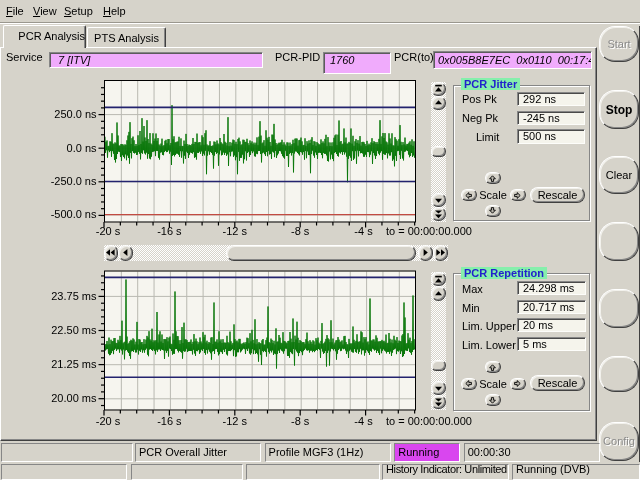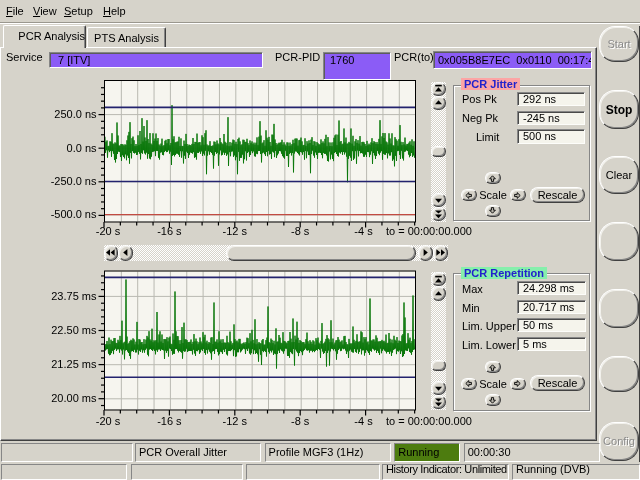--- a/index.html
+++ b/index.html
@@ -3,24 +3,24 @@
 * { margin:0; padding:0; box-sizing:border-box; }
 html,body { width:640px; height:480px; overflow:hidden; }
 body { background:#d6d3ca; font-family:"Liberation Sans",sans-serif; font-size:11px; color:#000; position:relative; }
 .btn3 { position:absolute; background:#d6d3ca;
   border-top:1px solid #fff; border-left:1px solid #fff;
   border-right:1px solid #404040; border-bottom:1px solid #404040;
   box-shadow: inset -1px -1px 0 #868686, inset 1px 1px 0 #f2f1ec;
   display:flex; align-items:center; justify-content:center;border-radius:16px; }
 .sunk { position:absolute; border-top:1px solid #868686; border-left:1px solid #868686;
   border-right:1px solid #fff; border-bottom:1px solid #fff; background:#d6d3ca; }
-.field { position:absolute; background:#8b5cf6;
+.field { position:absolute; background:#f0abfc;
   border-top:1px solid #868686; border-left:1px solid #868686;
   border-right:1px solid #fff; border-bottom:1px solid #fff;
-  box-shadow: inset 1px 1px 0 #5c5c5c; padding-left:6px; white-space:nowrap; overflow:hidden; }
+  box-shadow: inset 1px 1px 0 #5c5c5c; padding-left:6px; white-space:nowrap; overflow:hidden;font-style:italic; }
 .gf { position:absolute; background:#f5f4ec;
   border-top:1px solid #868686; border-left:1px solid #868686;
   border-right:1px solid #fdfdfa; border-bottom:1px solid #fdfdfa;
   box-shadow: inset 1px 1px 0 #4a4a4a; padding-left:5px; white-space:nowrap;
   display:flex; align-items:center; }
 .lbl { position:absolute; }
 .track { position:absolute; background-color:#d6d3ca;
   background-image: linear-gradient(45deg,#fff 25%,transparent 25%,transparent 75%,#fff 75%),
                     linear-gradient(45deg,#fff 25%,transparent 25%,transparent 75%,#fff 75%);
   background-size:2px 2px; background-position:0 0,1px 1px; }
@@ -48,21 +48,21 @@
   box-shadow: inset -1px 0 0 #868686; border-top-left-radius:2px;border-top-right-radius:2px;
   text-align:center;line-height:20px">PTS Analysis</div>
 <div style="position:absolute;left:3px;top:25px;width:83px;height:23px;background:#d6d3ca;
   border-top:1px solid #fff;border-left:1px solid #fff;border-right:1px solid #404040;
   box-shadow: inset -1px 0 0 #868686; border-top-left-radius:2px;border-top-right-radius:2px;
   text-align:right;line-height:21px">PCR Analysis</div>
 
 <div class="lbl" style="left:6px;top:51px">Service</div>
 <div class="field" style="left:49px;top:52px;width:214px;height:16px;line-height:14px;padding-left:8px">7 [ITV]</div>
 <div class="lbl" style="left:275px;top:51px">PCR-PID</div>
-<div class="field" style="left:323px;top:52px;width:68px;height:28px;line-height:14px;">1760</div>
+<div class="field" style="left:323px;top:52px;width:68px;height:22px;line-height:14px;">1760</div>
 <div class="lbl" style="left:394px;top:51px">PCR(to)</div>
 <div class="field" style="left:433px;top:51px;width:159px;height:18px;line-height:16px;padding-left:4px">0x005B8E7EC&nbsp; 0x0110&nbsp; 00:17:4</div>
 
 <svg width="640" height="480" style="position:absolute;left:0;top:0">
 <rect x="105" y="81" width="310" height="140.5" fill="#f6f5ef"></rect>
 <line x1="121.35" y1="81" x2="121.35" y2="221.5" stroke="#b9b9b1" stroke-width="1"></line>
 <line x1="137.70" y1="81" x2="137.70" y2="221.5" stroke="#b9b9b1" stroke-width="1"></line>
 <line x1="154.05" y1="81" x2="154.05" y2="221.5" stroke="#b9b9b1" stroke-width="1"></line>
 <line x1="170.40" y1="81" x2="170.40" y2="221.5" stroke="#b9b9b1" stroke-width="1"></line>
 <line x1="186.75" y1="81" x2="186.75" y2="221.5" stroke="#b9b9b1" stroke-width="1"></line>
@@ -288,21 +288,21 @@
   </div>
 <div class="btn3" style="left:433px;top:245px;width:15px;height:15.5px">
     <svg width="11" height="9" viewBox="0 0 11 9">
       <path d="M10 4.5 L6 1.2 V7.8 Z" fill="#000"></path>
       <path d="M5.4 4.5 L1.4 1.2 V7.8 Z" fill="#000"></path>
     </svg>
   </div>
 
 <div style="position:absolute;left:452.5px;top:84.5px;width:137px;height:136px;
   border:1px solid #868686;box-shadow:1px 1px 0 #fff, inset 1px 1px 0 #fff"></div>
-<div class="lbl" style="left:461px;top:78px;background:#fca5a5;padding:0 3px;color:#2222cc;font-weight:bold">PCR Jitter</div>
+<div class="lbl" style="left:461px;top:78px;background:#86efac;padding:0 3px;color:#2222cc;font-weight:bold">PCR Jitter</div>
 <div class="lbl" style="left:462px;top:93px">Pos Pk</div>
 <div class="gf" style="left:517px;top:91.5px;width:68px;height:14.5px">292 ns</div>
 <div class="lbl" style="left:462px;top:112px">Neg Pk</div>
 <div class="gf" style="left:517px;top:110.5px;width:68px;height:14.5px">-245 ns</div>
 <div class="lbl" style="left:476px;top:130.5px">Limit</div>
 <div class="gf" style="left:517px;top:129px;width:68px;height:14.5px">500 ns</div>
 <div class="btn3" style="left:485px;top:172.3px;width:15.5px;height:12px">
     <svg width="7" height="7" viewBox="0 0 7 7">
       <path d="M3.5 0.8 L6.4 3.8 H4.6 V6.4 H2.4 V3.8 H0.6 Z" fill="#b8b5ac" stroke="#000" stroke-width="0.9"></path>
     </svg>
@@ -326,21 +326,21 @@
 <div class="btn3" style="left:530px;top:186.5px;width:55px;height:16.5px;font-size:11px">Rescale</div>
 
 <div style="position:absolute;left:452.5px;top:273px;width:137px;height:137.5px;
   border:1px solid #868686;box-shadow:1px 1px 0 #fff, inset 1px 1px 0 #fff"></div>
 <div class="lbl" style="left:461px;top:266.5px;background:#86efac;padding:0 3px;color:#2222cc;font-weight:bold">PCR Repetition</div>
 <div class="lbl" style="left:462px;top:282.5px">Max</div>
 <div class="gf" style="left:517px;top:280.5px;width:69px;height:14.5px">24.298 ms</div>
 <div class="lbl" style="left:462px;top:301.5px">Min</div>
 <div class="gf" style="left:517px;top:299.5px;width:69px;height:14.5px">20.717 ms</div>
 <div class="lbl" style="left:462px;top:319.5px">Lim. Upper</div>
-<div class="gf" style="left:517px;top:317.5px;width:69px;height:14.5px">50 ms</div>
+<div class="gf" style="left:517px;top:317.5px;width:69px;height:14.5px">20 ms</div>
 <div class="lbl" style="left:462px;top:338.5px">Lim. Lower</div>
 <div class="gf" style="left:517px;top:336.5px;width:69px;height:14.5px">5 ms</div>
 <div class="btn3" style="left:485px;top:361px;width:15.5px;height:12px">
     <svg width="7" height="7" viewBox="0 0 7 7">
       <path d="M3.5 0.8 L6.4 3.8 H4.6 V6.4 H2.4 V3.8 H0.6 Z" fill="#b8b5ac" stroke="#000" stroke-width="0.9"></path>
     </svg>
   </div>
 <div class="btn3" style="left:461px;top:377.5px;width:15.5px;height:12px">
     <svg width="7" height="7" viewBox="0 0 7 7">
       <path d="M0.8 3.5 L3.8 0.6 V2.4 H6.4 V4.6 H3.8 V6.4 Z" fill="#b8b5ac" stroke="#000" stroke-width="0.9"></path>
@@ -366,20 +366,20 @@
   </div>
 <div class="btn3 rb " style="left:599px;top:156px;width:40px;height:37.5px">Clear</div>
 <div class="btn3 rb " style="left:599px;top:222.4px;width:40px;height:39px"></div>
 <div class="btn3 rb " style="left:599px;top:288.5px;width:40px;height:39px"></div>
 <div class="btn3 rb " style="left:599px;top:355.8px;width:40px;height:36.5px"></div>
 <div class="btn3 rb dis" style="left:599px;top:421.7px;width:40px;height:39px">Config</div>
 
 <div class="sunk sp" style="left:0.5px;top:442.5px;width:132px;height:19px;line-height:17px"></div>
 <div class="sunk sp" style="left:135px;top:442.5px;width:126.3px;height:19px;line-height:17px">PCR Overall Jitter</div>
 <div class="sunk sp" style="left:264.6px;top:442.5px;width:126px;height:19px;line-height:17px">Profile MGF3 (1Hz)</div>
-<div class="sunk sp" style="left:394.3px;top:442.5px;width:66px;height:19px;line-height:17px;background:#4d7c0f">Running</div>
+<div class="sunk sp" style="left:394.3px;top:442.5px;width:66px;height:19px;line-height:17px;background:#d946ef">Running</div>
 <div class="sunk sp" style="left:463.7px;top:442.5px;width:136px;height:19px;line-height:17px">00:00:30</div>
 
 <div class="sunk sp" style="left:0.5px;top:463.7px;width:126.8px;height:16px;line-height:14px"></div>
 <div class="sunk sp" style="left:131px;top:463.7px;width:111.5px;height:16px;line-height:14px"></div>
 <div class="sunk sp" style="left:246px;top:463.7px;width:134px;height:16px;line-height:14px"></div>
 <div class="sunk sp" style="left:382px;top:463.7px;width:127.3px;height:16px;line-height:9.5px"><span style="letter-spacing:-0.38px">History Indicator: Unlimited</span></div>
 <div class="sunk sp" style="left:512px;top:463.7px;width:127.5px;height:16px;line-height:9.5px">Running (DVB)</div>
 
 </body></html>

